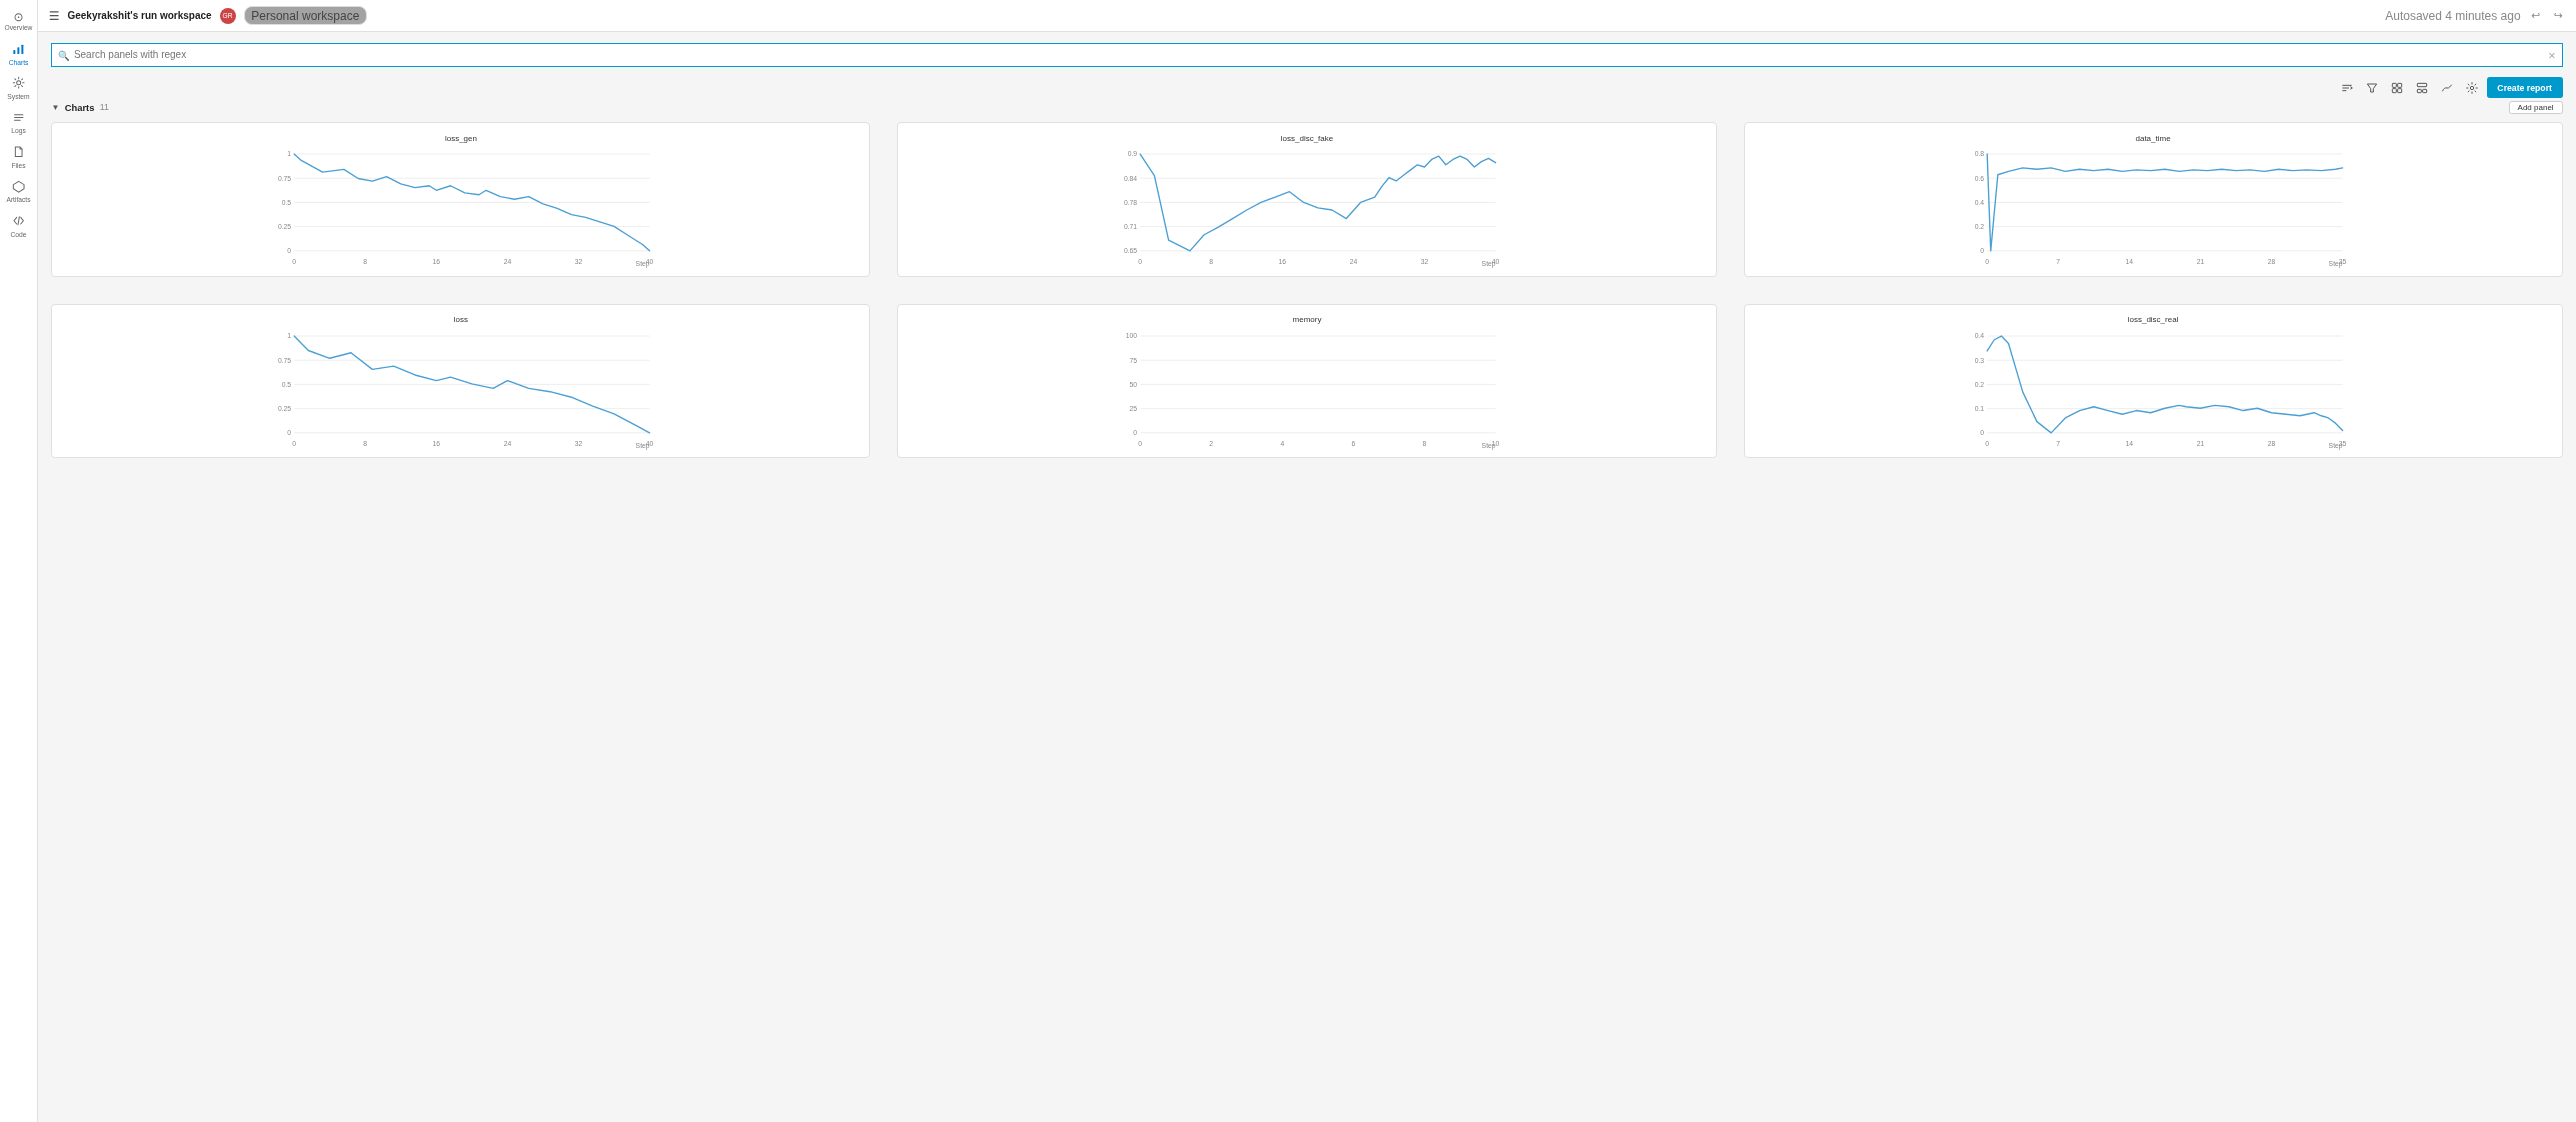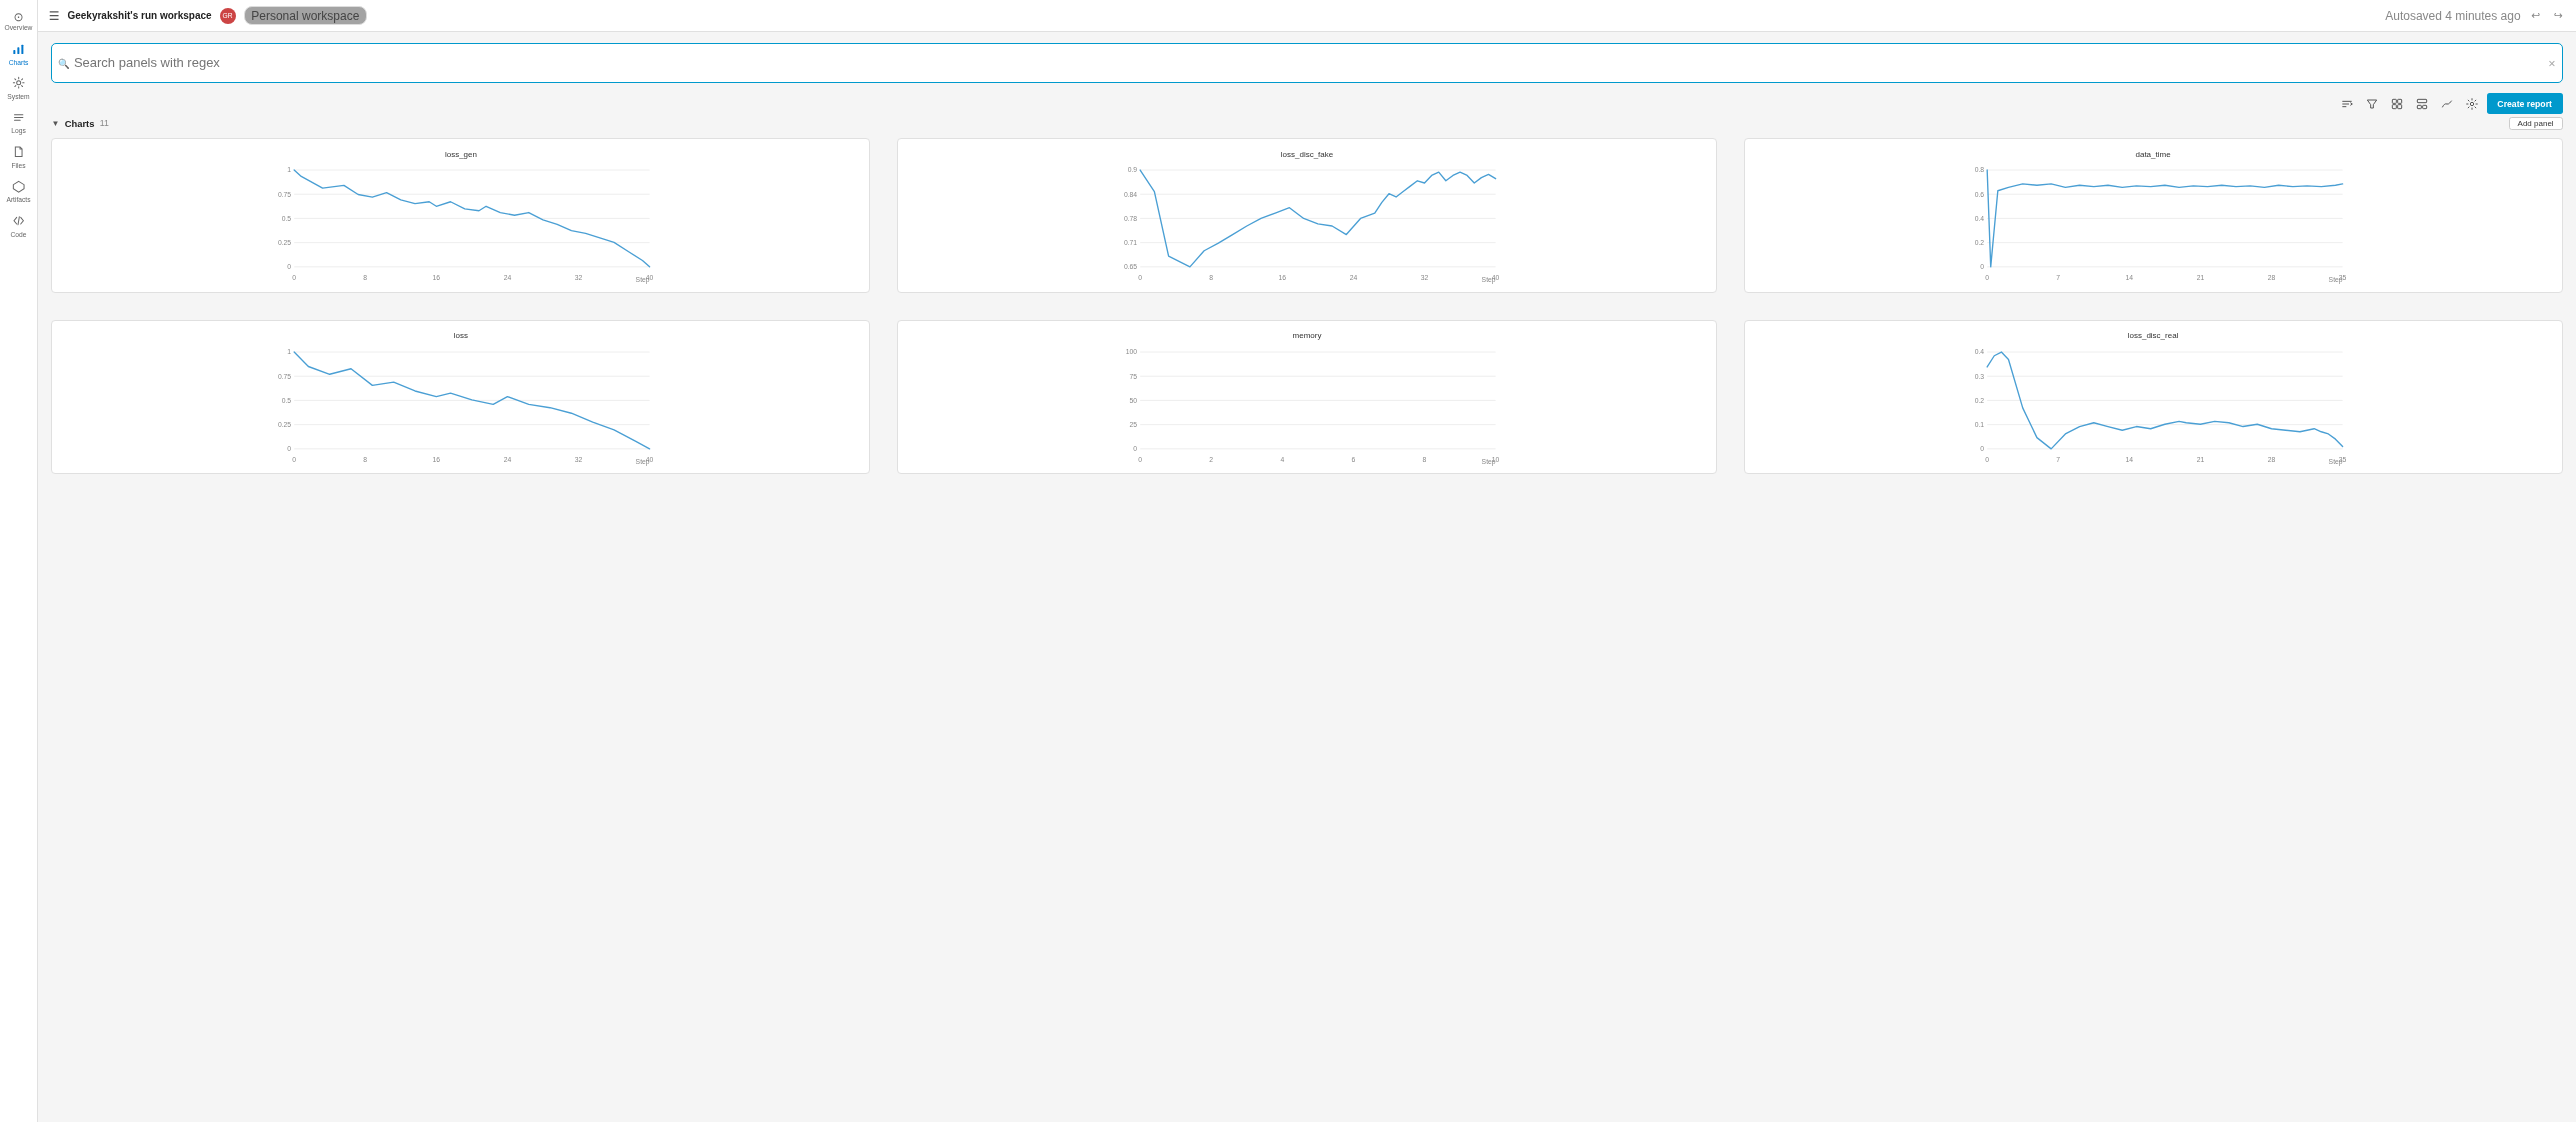--- a/index.html
+++ b/index.html
@@ -26,21 +26,21 @@
     .header-undo, .header-redo { font-size: 10.7px; color: #888; cursor: pointer; padding: 2.7px; }
 
     
     .content { flex: 1; overflow-y: auto; padding: 10.7px 13.4px; }
 
     
     .run-title { font-size: 13.4px; font-weight: 600; color: #222; margin-bottom: 8px; }
 
     
     .search-container { position: relative; margin-bottom: 10.7px; }
-    .search-input { width: 100%; height: 40px; border: 1.3px solid #0099cc; border-radius: 5px; padding: 0 24px 0 21.5px; font-size: 13px; outline: none; background: #fff; color: #333; }
+    .search-input { width: 100%; height: 24px; border: 1.3px solid #0099cc; border-radius: 0; padding: 0 24px 0 21.5px; font-size: 10px; outline: none; background: #fff; color: #333; }
     .search-icon-wrap { position: absolute; left: 6.7px; top: 50%; transform: translateY(-50%); color: #888; font-size: 9.4px; }
     .search-clear { position: absolute; right: 6.7px; top: 50%; transform: translateY(-50%); color: #aaa; font-size: 9.4px; cursor: pointer; }
 
     
     .toolbar { display: flex; align-items: center; gap: 5px; margin-bottom: 2.7px; }
     .toolbar-spacer { flex: 1; }
     .toolbar-icon { width: 20px; height: 20px; display: flex; align-items: center; justify-content: center; cursor: pointer; color: #555; font-size: 10.7px; border-radius: 2.7px; }
     .btn-create-report { background: #0099cc; color: #fff; border: none; border-radius: 2.7px; padding: 5.4px 10.7px; font-size: 8.7px; font-weight: 600; cursor: pointer; white-space: nowrap; }
 
     

